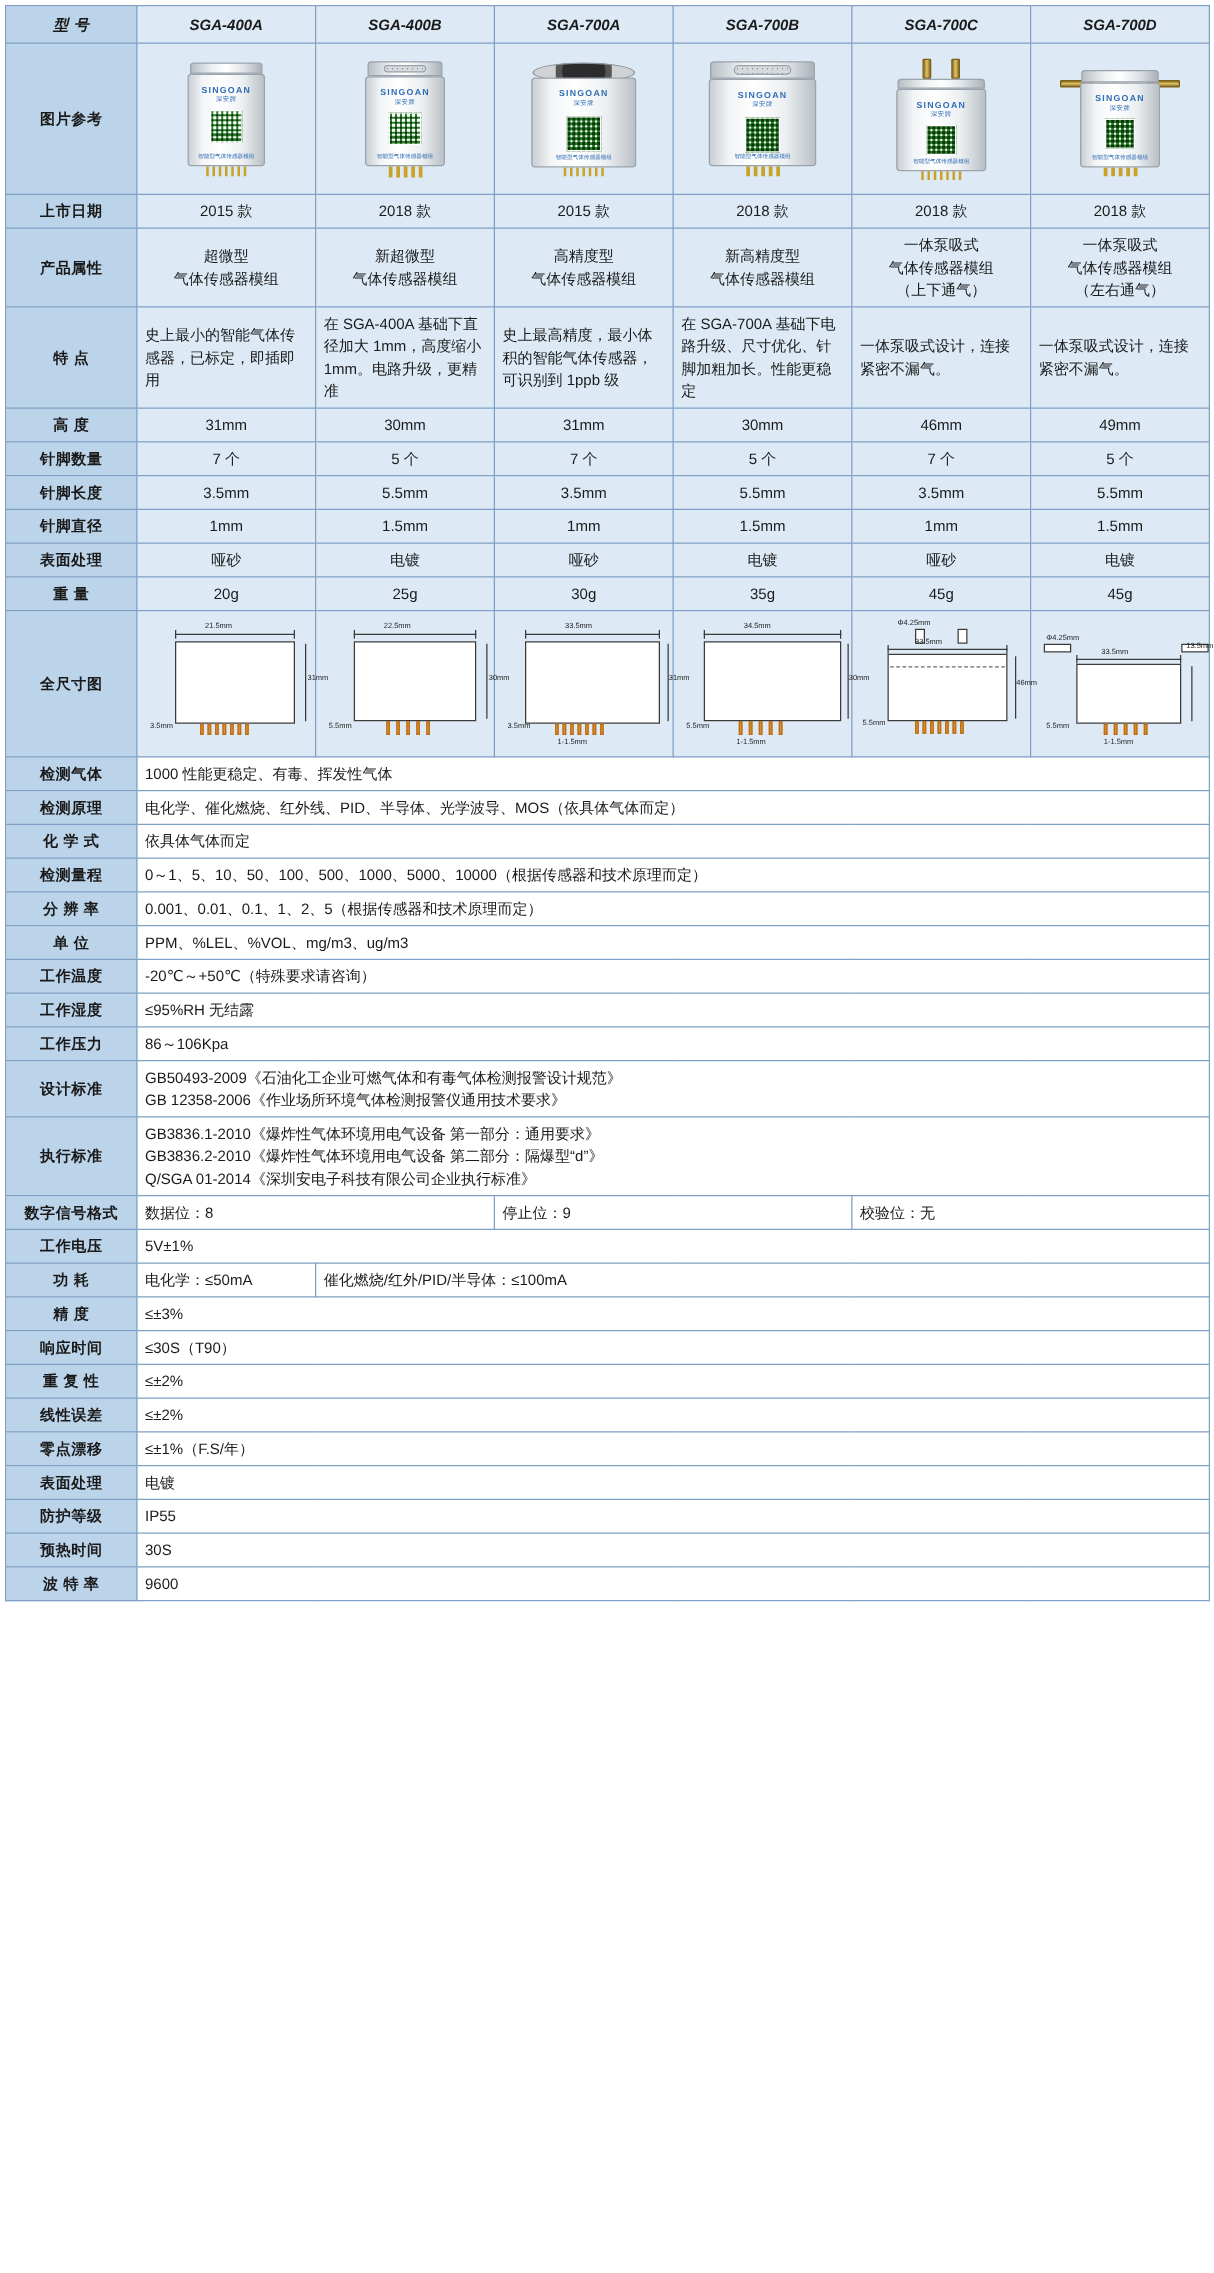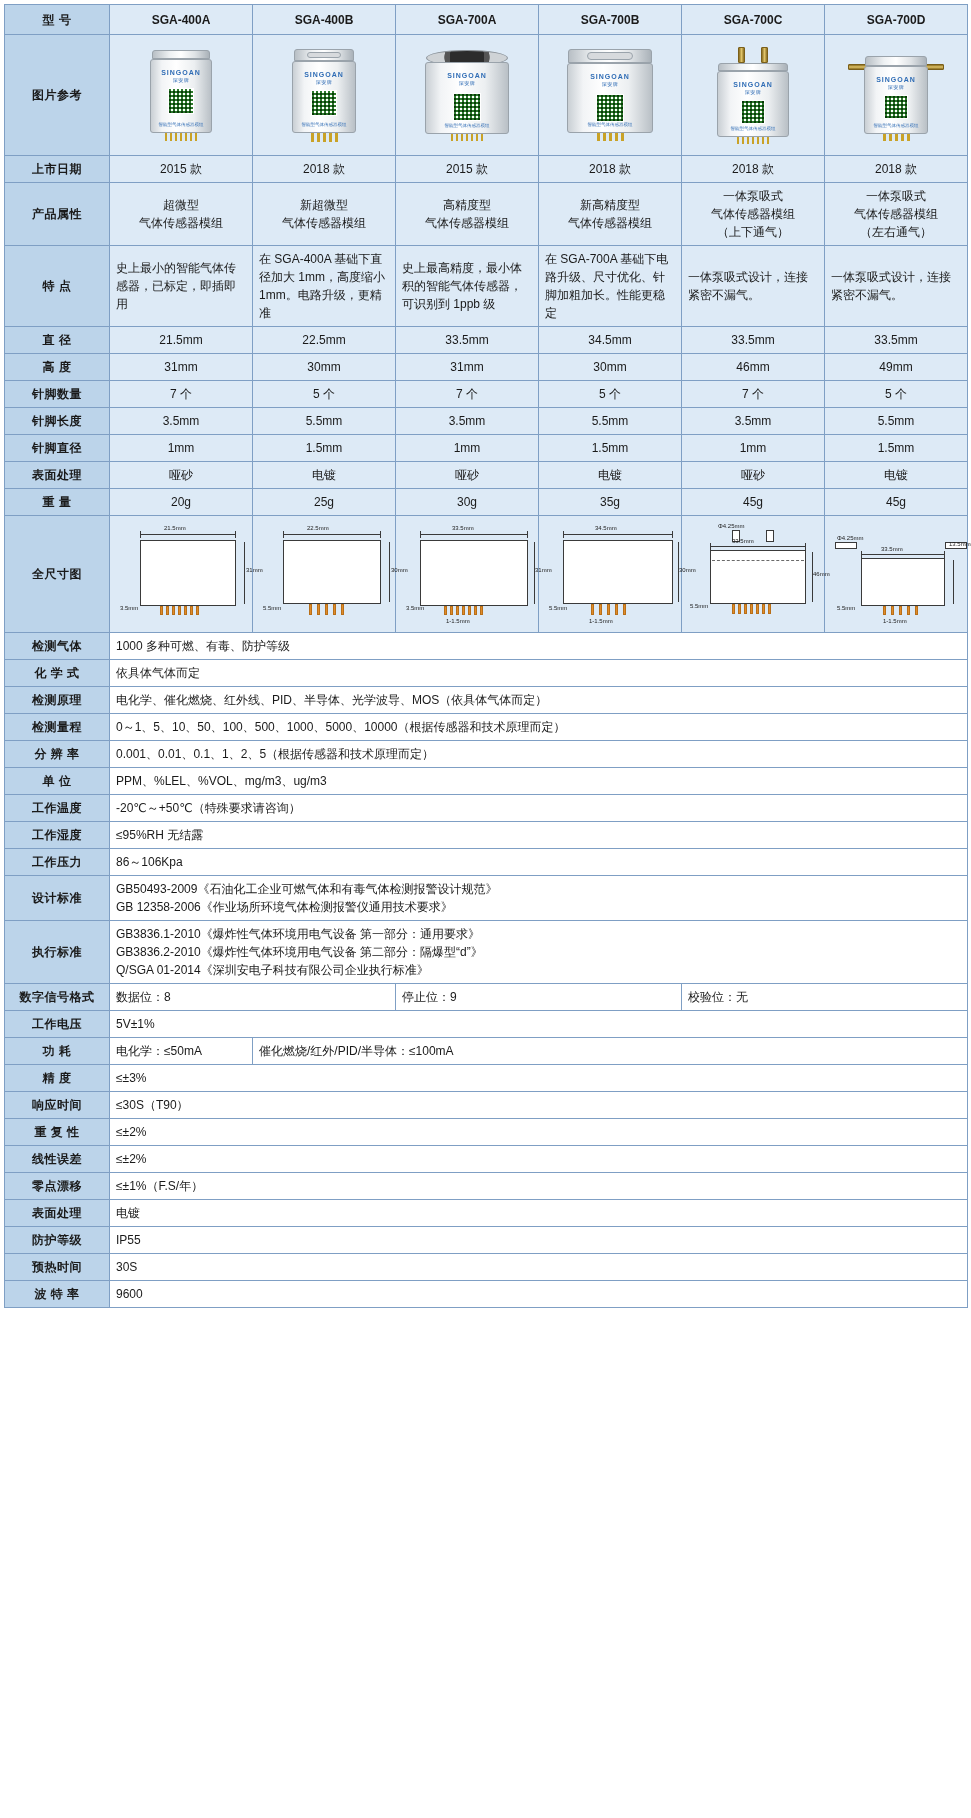--- a/index.html
+++ b/index.html
@@ -44,21 +44,21 @@
   .val-left {
     background: #ddeaf6;
     text-align: left;
     padding-left: 10px;
   }
   .white {
     background: #ffffff;
     text-align: left;
     padding-left: 10px;
   }
-  .hdr td { height: 30px; }
+  .hdr td { height: 30px; font-style: italic; }
   .model-name {
     font-weight: bold;
     font-size: 13px;
     color: #16395e;
   }
   .img-cell {
     background: #ddeaf6;
     height: 120px;
     padding: 4px 2px;
   }
@@ -374,29 +374,20 @@
     <td class="lbl">特  点</td>
     <td class="val-left">史上最小的智能气体传感器，已标定，即插即用</td>
     <td class="val-left">在 SGA-400A 基础下直径加大 1mm，高度缩小 1mm。电路升级，更精准</td>
     <td class="val-left">史上最高精度，最小体积的智能气体传感器，可识别到 1ppb 级</td>
     <td class="val-left">在 SGA-700A 基础下电路升级、尺寸优化、针脚加粗加长。性能更稳定</td>
     <td class="val-left">一体泵吸式设计，连接紧密不漏气。</td>
     <td class="val-left">一体泵吸式设计，连接紧密不漏气。</td>
   </tr>
 
 
-  <tr>
-    <td class="lbl">直  径</td>
-    <td class="val">21.5mm</td>
-    <td class="val">22.5mm</td>
-    <td class="val">33.5mm</td>
-    <td class="val">34.5mm</td>
-    <td class="val">33.5mm</td>
-    <td class="val">33.5mm</td>
-  </tr>
 
   <tr>
     <td class="lbl">高  度</td>
     <td class="val">31mm</td>
     <td class="val">30mm</td>
     <td class="val">31mm</td>
     <td class="val">30mm</td>
     <td class="val">46mm</td>
     <td class="val">49mm</td>
   </tr>
@@ -586,29 +577,29 @@
                 <div class="dpin"></div>
         </div>
         <div class="txt" style="left:6px;top:84px;">5.5mm</div>
         <div class="txt" style="left:52px;top:97px;">1-1.5mm</div>
       </div>
     </td>
   </tr>
 
   <tr>
     <td class="lbl">检测气体</td>
-    <td class="white" colspan="6">1000 多种可燃、有毒、防护等级</td>
+    <td class="white" colspan="6">1000 性能更稳定、有毒、挥发性气体</td>
+  </tr>
+  <tr>
+    <td class="lbl">检测原理</td>
+    <td class="white" colspan="6">电化学、催化燃烧、红外线、PID、半导体、光学波导、MOS（依具体气体而定）</td>
   </tr>
   <tr>
     <td class="lbl">化 学 式</td>
     <td class="white" colspan="6">依具体气体而定</td>
-  </tr>
-  <tr>
-    <td class="lbl">检测原理</td>
-    <td class="white" colspan="6">电化学、催化燃烧、红外线、PID、半导体、光学波导、MOS（依具体气体而定）</td>
   </tr>
   <tr>
     <td class="lbl">检测量程</td>
     <td class="white" colspan="6">0～1、5、10、50、100、500、1000、5000、10000（根据传感器和技术原理而定）</td>
   </tr>
   <tr>
     <td class="lbl">分 辨 率</td>
     <td class="white" colspan="6">0.001、0.01、0.1、1、2、5（根据传感器和技术原理而定）</td>
   </tr>
   <tr>

